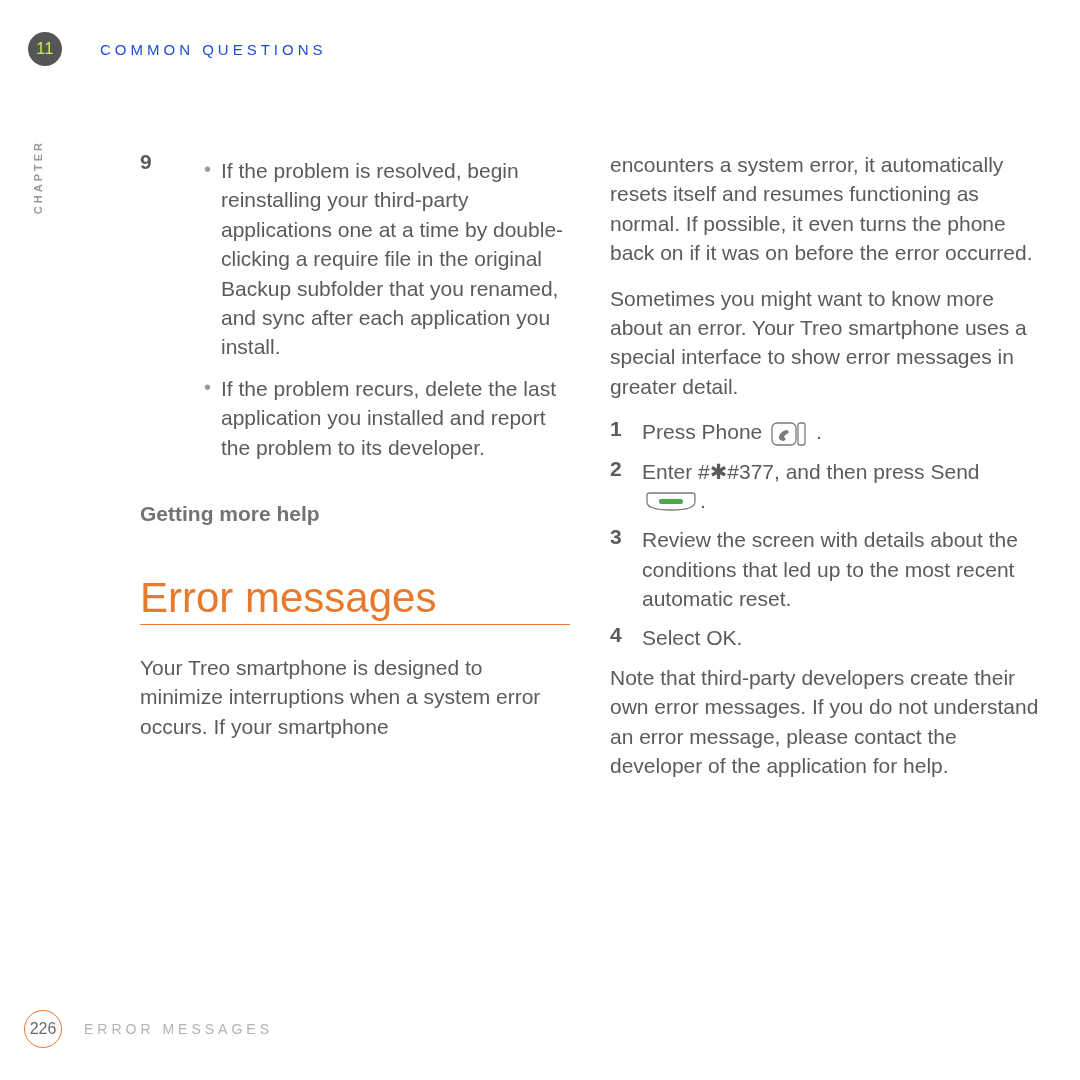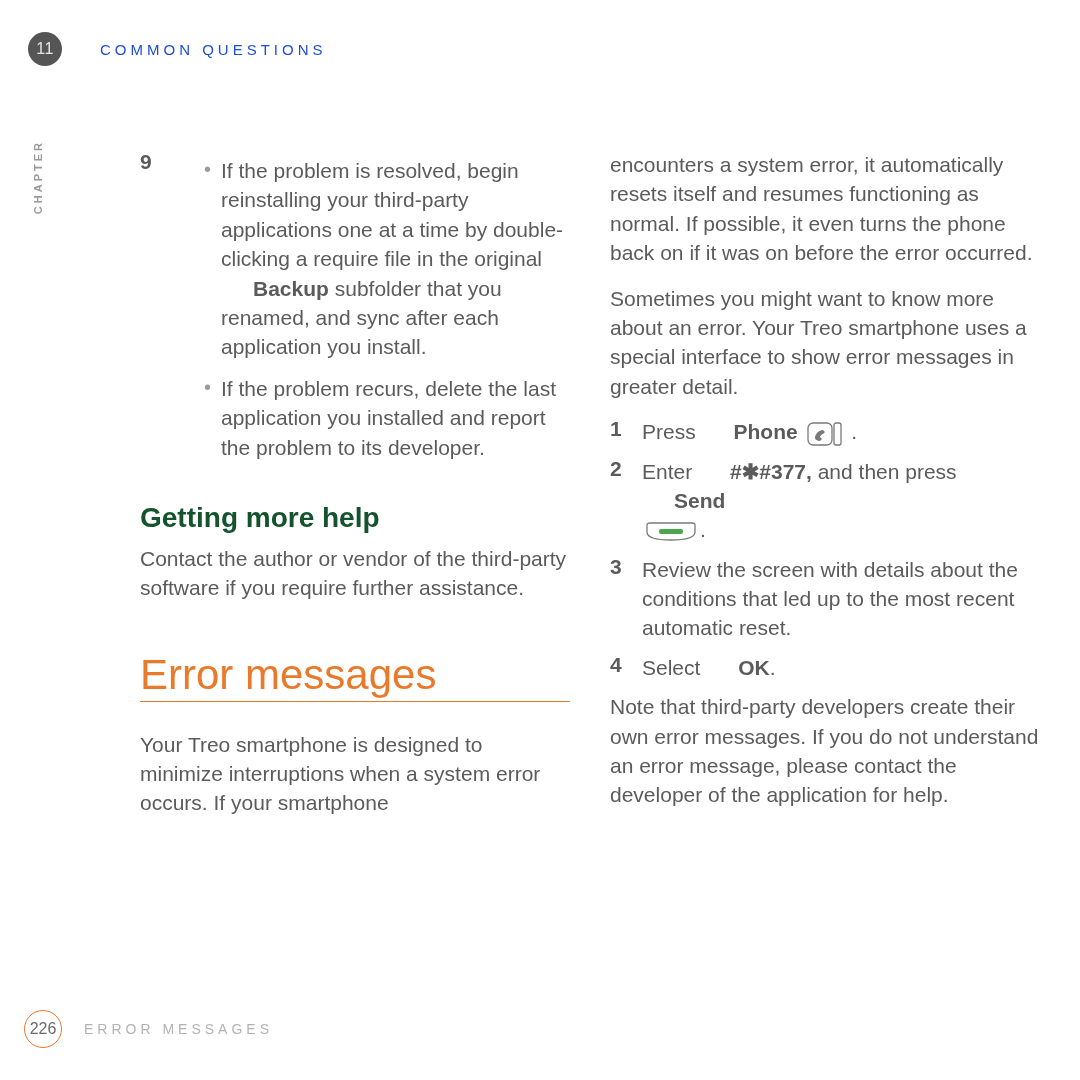--- a/index.html
+++ b/index.html
@@ -17,21 +17,21 @@
     left: 28px;
     display: flex;
     align-items: center;
     gap: 24px;
   }
   .chapter-circle {
     width: 34px;
     height: 34px;
     border-radius: 50%;
     background: #555555;
-    color: #e5e5e5;
+    color: #bef264;
     font-size: 16px;
     font-weight: 400;
     display: flex;
     align-items: center;
     justify-content: center;
     letter-spacing: 0.5px;
   }
   .header-title {
     font-size: 15px;
     letter-spacing: 4px;
@@ -96,27 +96,27 @@
     display: flex;
     gap: 10px;
     margin-bottom: 12px;
   }
   .bullet-dot {
     font-size: 20px;
     color: #9a9a9a;
     line-height: 1.3;
   }
 
-  .bold { font-weight: 700; color: #5b5b5b; margin-left: 32px; }
+  .bold { font-weight: 400; color: #5b5b5b; }
 
   
   .subheading {
-    font-size: 28px;
+    font-size: 21px;
     font-weight: 700;
-    color: #14532d;
+    color: #737373;
     margin-top: 28px;
     margin-bottom: 10px;
   }
 
   
   .section-heading {
     font-size: 42px;
     font-weight: 340;
     color: #e97a2b;
     margin-top: 48px;
@@ -192,21 +192,20 @@
           </div>
           <div class="bullet">
             <div class="bullet-dot">•</div>
             <div class="bullet-text">If the problem recurs, delete the last application you installed and report the problem to its developer.</div>
           </div>
         </div>
       </div>
     </div>
 
     <div class="subheading">Getting more help</div>
-    <div class="body-text">Contact the author or vendor of the third-party software if you require further assistance.</div>
 
     <div class="section-heading">Error messages</div>
     <div class="section-rule"></div>
 
     <div class="body-text">Your Treo smartphone is designed to minimize interruptions when a system error occurs. If your smartphone</div>
   </div>
 
   <div class="col">
     <div class="body-text">encounters a system error, it automatically resets itself and resumes functioning as normal. If possible, it even turns the phone back on if it was on before the error occurred.</div>
     <div class="body-text">Sometimes you might want to know more about an error. Your Treo smartphone uses a special interface to show error messages in greater detail.</div>

